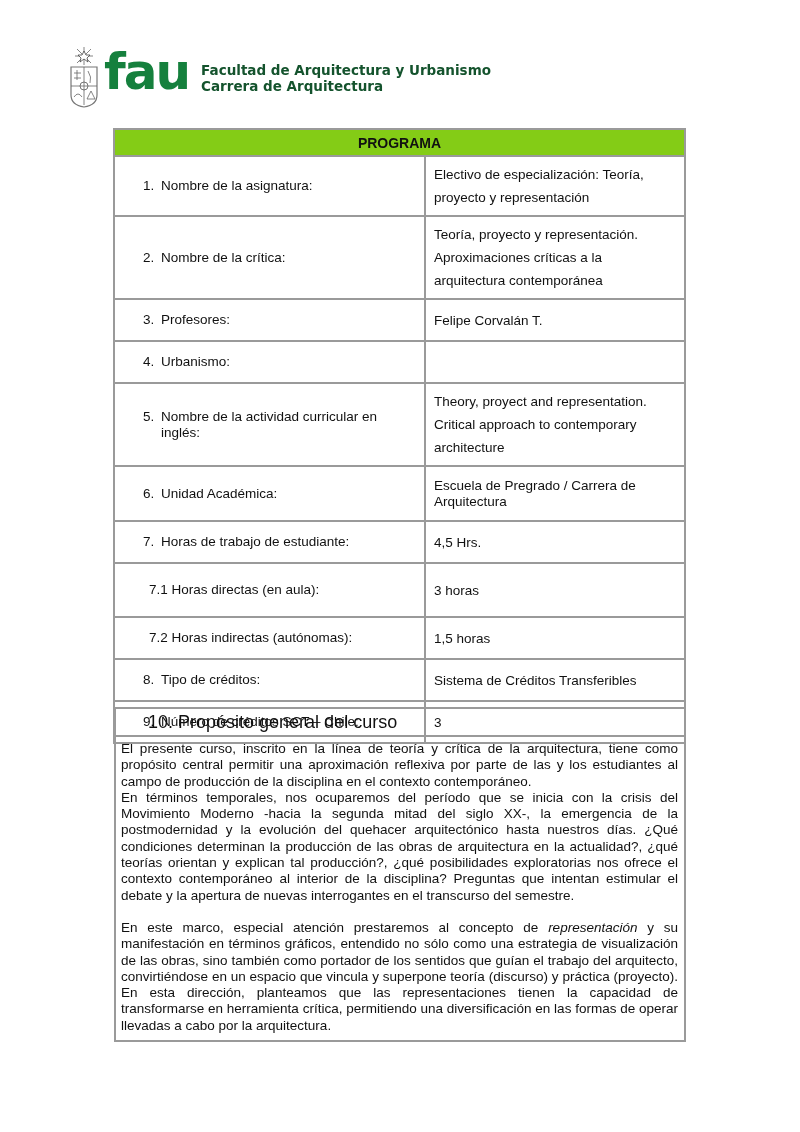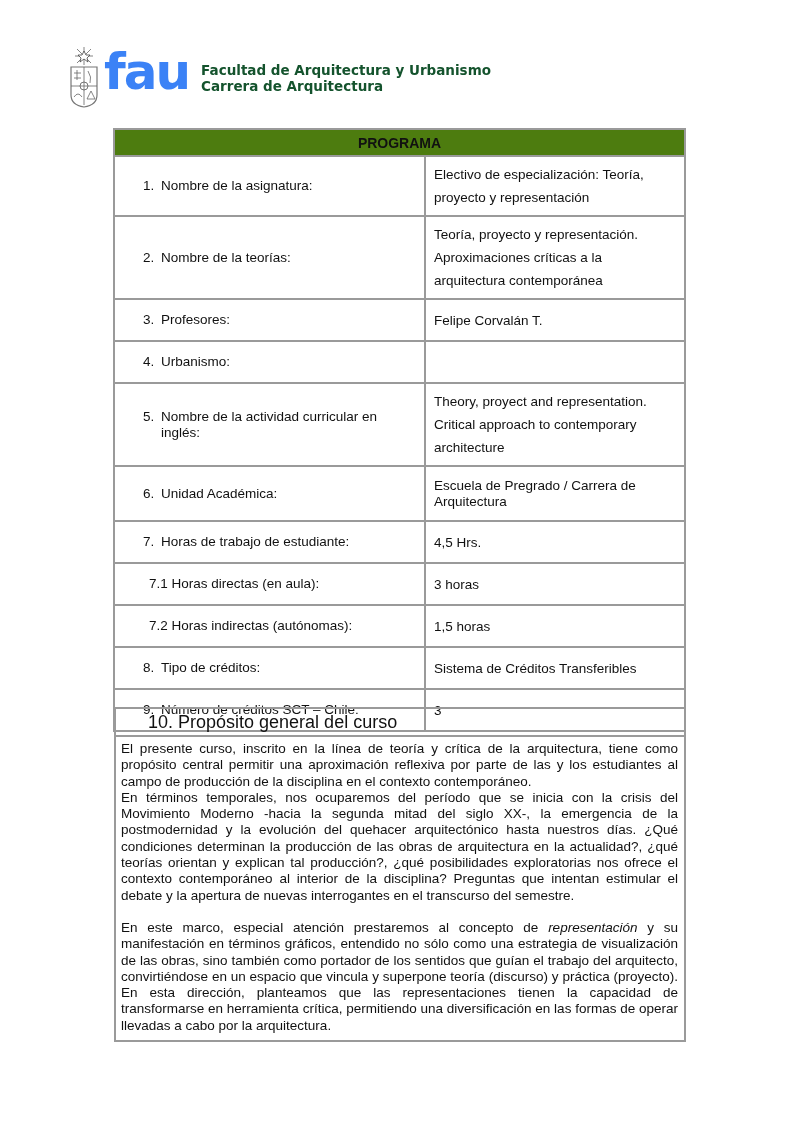--- a/index.html
+++ b/index.html
@@ -1,27 +1,27 @@
 <!DOCTYPE html>
 <html><head>
 <meta charset="utf-8">
 <style>
   html, body { margin: 0; padding: 0; background: #ffffff; }
   body { width: 800px; height: 1132px; position: relative; overflow: hidden;
          font-family: "Liberation Sans", sans-serif; color: #111; }
   .header { position: absolute; left: 68px; top: 44px; height: 66px; display: flex; align-items: center; }
   .crest { width: 32px; height: 64px; position: relative; }
   .fau-word { font-family: "DejaVu Sans", sans-serif; font-size: 50px; font-weight: bold; letter-spacing: -2px;
-              margin-left: 4px; margin-top: -10px; color: #3b82f6; text-align: right; }
+              margin-left: 4px; margin-top: -10px; color: #15803d; text-align: right; }
   .header-text { margin-left: 12px; margin-top: 2px; font-family: "DejaVu Sans", sans-serif; font-size: 13.5px; font-weight: bold; line-height: 16px; color: #14532d; }
 
   table { border-collapse: collapse; position: absolute; font-size: 13.5px; }
   .t1 { left: 113px; top: 128px; width: 573px; }
   .t1 td, .t1 th { border: 2px solid #9a9a9a; padding: 0; }
-  .t1 th { background: #4d7c0f; height: 25px; font-weight: bold; font-size: 14px; text-align: center; }
+  .t1 th { background: #84cc16; height: 25px; font-weight: bold; font-size: 14px; text-align: center; }
   .t1 td.lab { width: 275px; padding-left: 28px; vertical-align: middle; line-height: 16px; }
   .t1 td.lab.sub { padding-left: 34px; }
   .t1 td.val { text-align: left; vertical-align: middle; padding: 6px 8px; line-height: 23px; }
   .t1 td.val.tight { line-height: 16px; }
   .lab .num { display: inline-block; width: 18px; }
   .lab .wrap { display: inline-block; vertical-align: top; }
 
   .t2 { left: 114px; top: 707px; width: 572px; }
   .t2 td { border: 2px solid #9a9a9a; }
   .t2 .h { height: 24px; padding-left: 32px; font-size: 18px; }
@@ -62,21 +62,21 @@
 <table class="t1">
   <tbody>
       <tr>
         <th colspan="2">PROGRAMA</th>
       </tr>
   <tr style="height:51px">
     <td class="lab"><span class="num">1.</span><span>Nombre de la asignatura:</span></td>
     <td class="val">Electivo de especialización: Teoría, proyecto y representación</td>
   </tr>
   <tr style="height:72px">
-    <td class="lab"><span class="num">2.</span><span>Nombre de la teorías:</span></td>
+    <td class="lab"><span class="num">2.</span><span>Nombre de la crítica:</span></td>
     <td class="val">Teoría, proyecto y representación. Aproximaciones críticas a la arquitectura contemporánea</td>
   </tr>
   <tr style="height:42px">
     <td class="lab"><span class="num">3.</span><span>Profesores:</span></td>
     <td class="val">Felipe Corvalán T.</td>
   </tr>
   <tr style="height:42px">
     <td class="lab"><span class="num">4.</span><span>Urbanismo:</span></td>
     <td class="val"></td>
   </tr>
@@ -85,21 +85,21 @@
     <td class="val">Theory, proyect and representation. Critical approach to contemporary architecture</td>
   </tr>
   <tr style="height:55px">
     <td class="lab"><span class="num">6.</span><span>Unidad Académica:</span></td>
     <td class="val tight">Escuela de Pregrado / Carrera de Arquitectura</td>
   </tr>
   <tr style="height:42px">
     <td class="lab"><span class="num">7.</span><span>Horas de trabajo de estudiante:</span></td>
     <td class="val">4,5 Hrs.</td>
   </tr>
-  <tr style="height:42px">
+  <tr style="height:54px">
     <td class="lab sub">7.1 Horas directas (en aula):</td>
     <td class="val">3 horas</td>
   </tr>
   <tr style="height:42px">
     <td class="lab sub">7.2 Horas indirectas (autónomas):</td>
     <td class="val">1,5 horas</td>
   </tr>
   <tr style="height:42px">
     <td class="lab"><span class="num">8.</span><span>Tipo de créditos:</span></td>
     <td class="val">Sistema de Créditos Transferibles</td>

